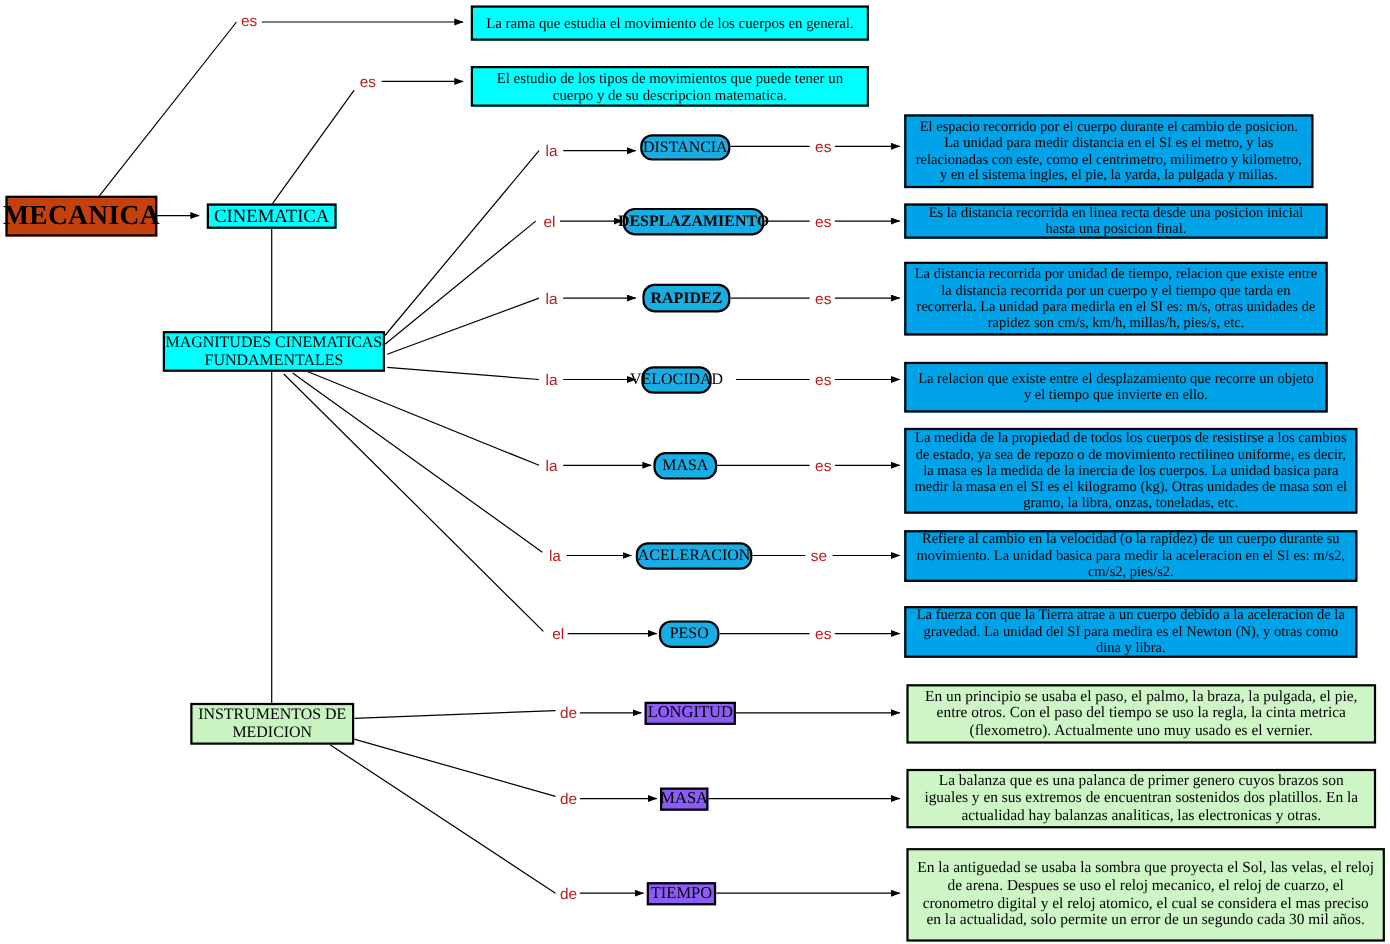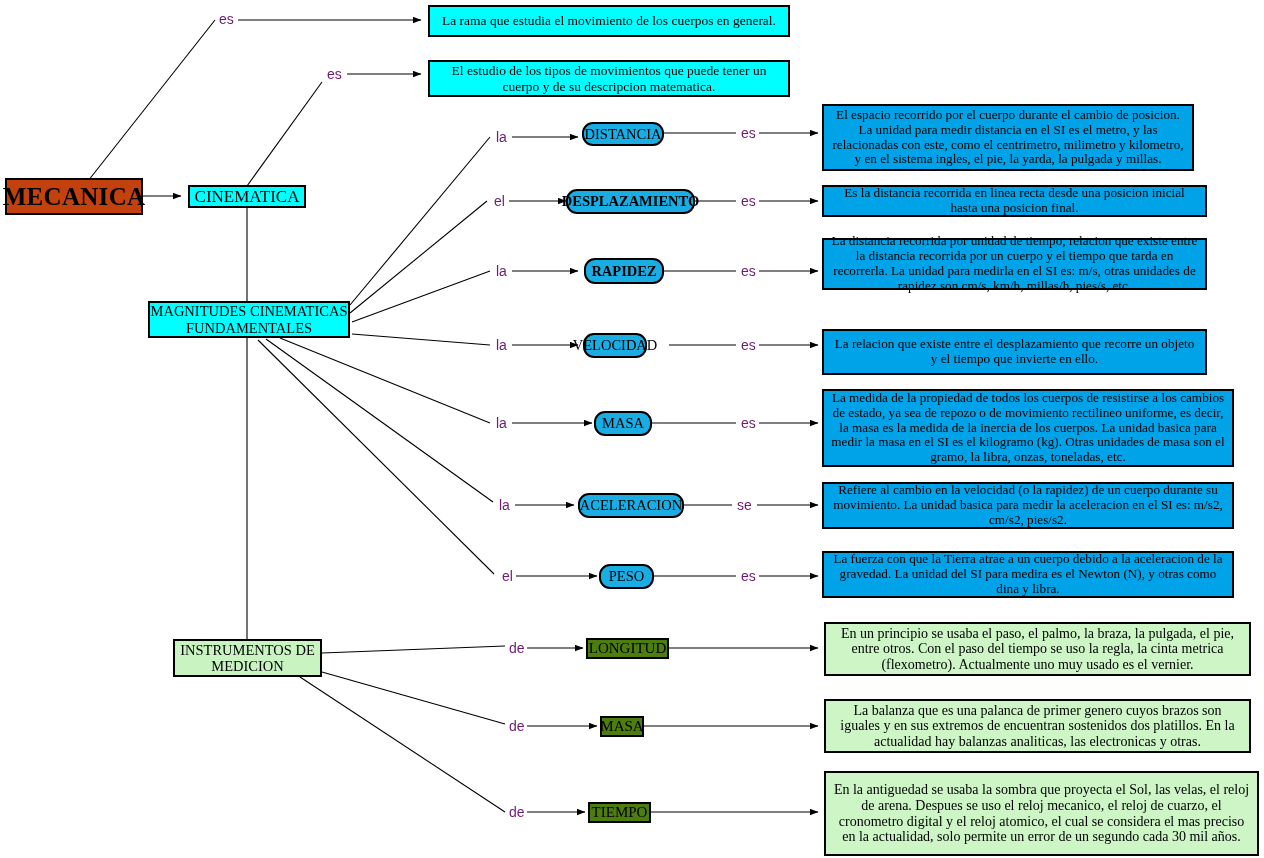--- a/index.html
+++ b/index.html
@@ -74,33 +74,33 @@
     background: #00a2e8;
     font-size: 13.2px;
     padding: 4px 7px;
   }
   
   .n-green {
     background: #c9f4c2;
     font-size: 14.5px;
   }
   .n-green-node {
-    background: #4d7c0f;
+    background: #8b5cf6;
     font-size: 15px;
   }
   .n-green-desc {
     background: #cdf5c6;
     font-size: 14px;
     padding: 4px 7px;
   }
   
   .elabel {
     position: absolute;
     font-size: 14px;
-    color: #701a75;
+    color: #b91c1c;
     background: #ffffff;
     padding: 0 2px;
     line-height: 1;
     z-index: 4;
     white-space: nowrap;
   }
 </style>
 </head>
 <body>
 
@@ -223,21 +223,21 @@
   <div class="node n-pill" style="left:594px; top:411px; width:58px; height:25px;">MASA</div>
 
   <div class="node n-pill" style="left:578px; top:493px; width:106px; height:25px;">ACELERACION</div>
 
   <div class="node n-pill" style="left:599px; top:564px; width:55px; height:25px;">PESO</div>
 
   <div class="node n-blue-desc" style="left:822px; top:104px; width:372px; height:67px;">El espacio recorrido por el cuerpo durante el cambio de posicion. La unidad para medir distancia en el SI es el metro, y las relacionadas con este, como el centrimetro, milimetro y kilometro, y en el sistema ingles, el pie, la yarda, la pulgada y millas.</div>
 
   <div class="node n-blue-desc" style="left:822px; top:185px; width:385px; height:32px;">Es la distancia recorrida en linea recta desde una posicion inicial hasta una posicion final.</div>
 
-  <div class="node n-blue-desc" style="left:822px; top:238px; width:385px; height:52px;">La distancia recorrida por unidad de tiempo, relacion que existe entre la distancia recorrida por un cuerpo y el tiempo que tarda en recorrerla. La unidad para medirla en el SI es: m/s, otras unidades de rapidez son cm/s, km/h, millas/h, pies/s, etc.</div>
+  <div class="node n-blue-desc" style="left:822px; top:238px; width:385px; height:67px;">La distancia recorrida por unidad de tiempo, relacion que existe entre la distancia recorrida por un cuerpo y el tiempo que tarda en recorrerla. La unidad para medirla en el SI es: m/s, otras unidades de rapidez son cm/s, km/h, millas/h, pies/s, etc.</div>
 
   <div class="node n-blue-desc" style="left:822px; top:329px; width:385px; height:46px;">La relacion que existe entre el desplazamiento que recorre un objeto y el  tiempo que invierte en ello.</div>
 
   <div class="node n-blue-desc" style="left:822px; top:389px; width:412px; height:78px;">La medida de la propiedad de todos los cuerpos de resistirse a los cambios de estado, ya sea de repozo o de movimiento rectilineo uniforme, es decir, la masa es la medida de la inercia de los cuerpos. La unidad basica para medir la masa en el SI es el kilogramo (kg). Otras unidades de masa son el gramo, la libra, onzas, toneladas, etc.</div>
 
   <div class="node n-blue-desc" style="left:822px; top:482px; width:412px; height:47px;">Refiere al cambio en la velocidad (o la rapidez) de un cuerpo durante su movimiento.  La unidad basica para medir la aceleracion en el SI es: m/s2, cm/s2, pies/s2.</div>
 
   <div class="node n-blue-desc" style="left:822px; top:551px; width:412px; height:47px;">La fuerza con que la Tierra atrae a un cuerpo debido a la aceleracion de la gravedad. La unidad del SI para medira es el Newton (N), y otras como dina y libra.</div>
 
   <div class="node n-green-node" style="left:586px; top:638px; width:83px; height:21px;">LONGITUD</div>

